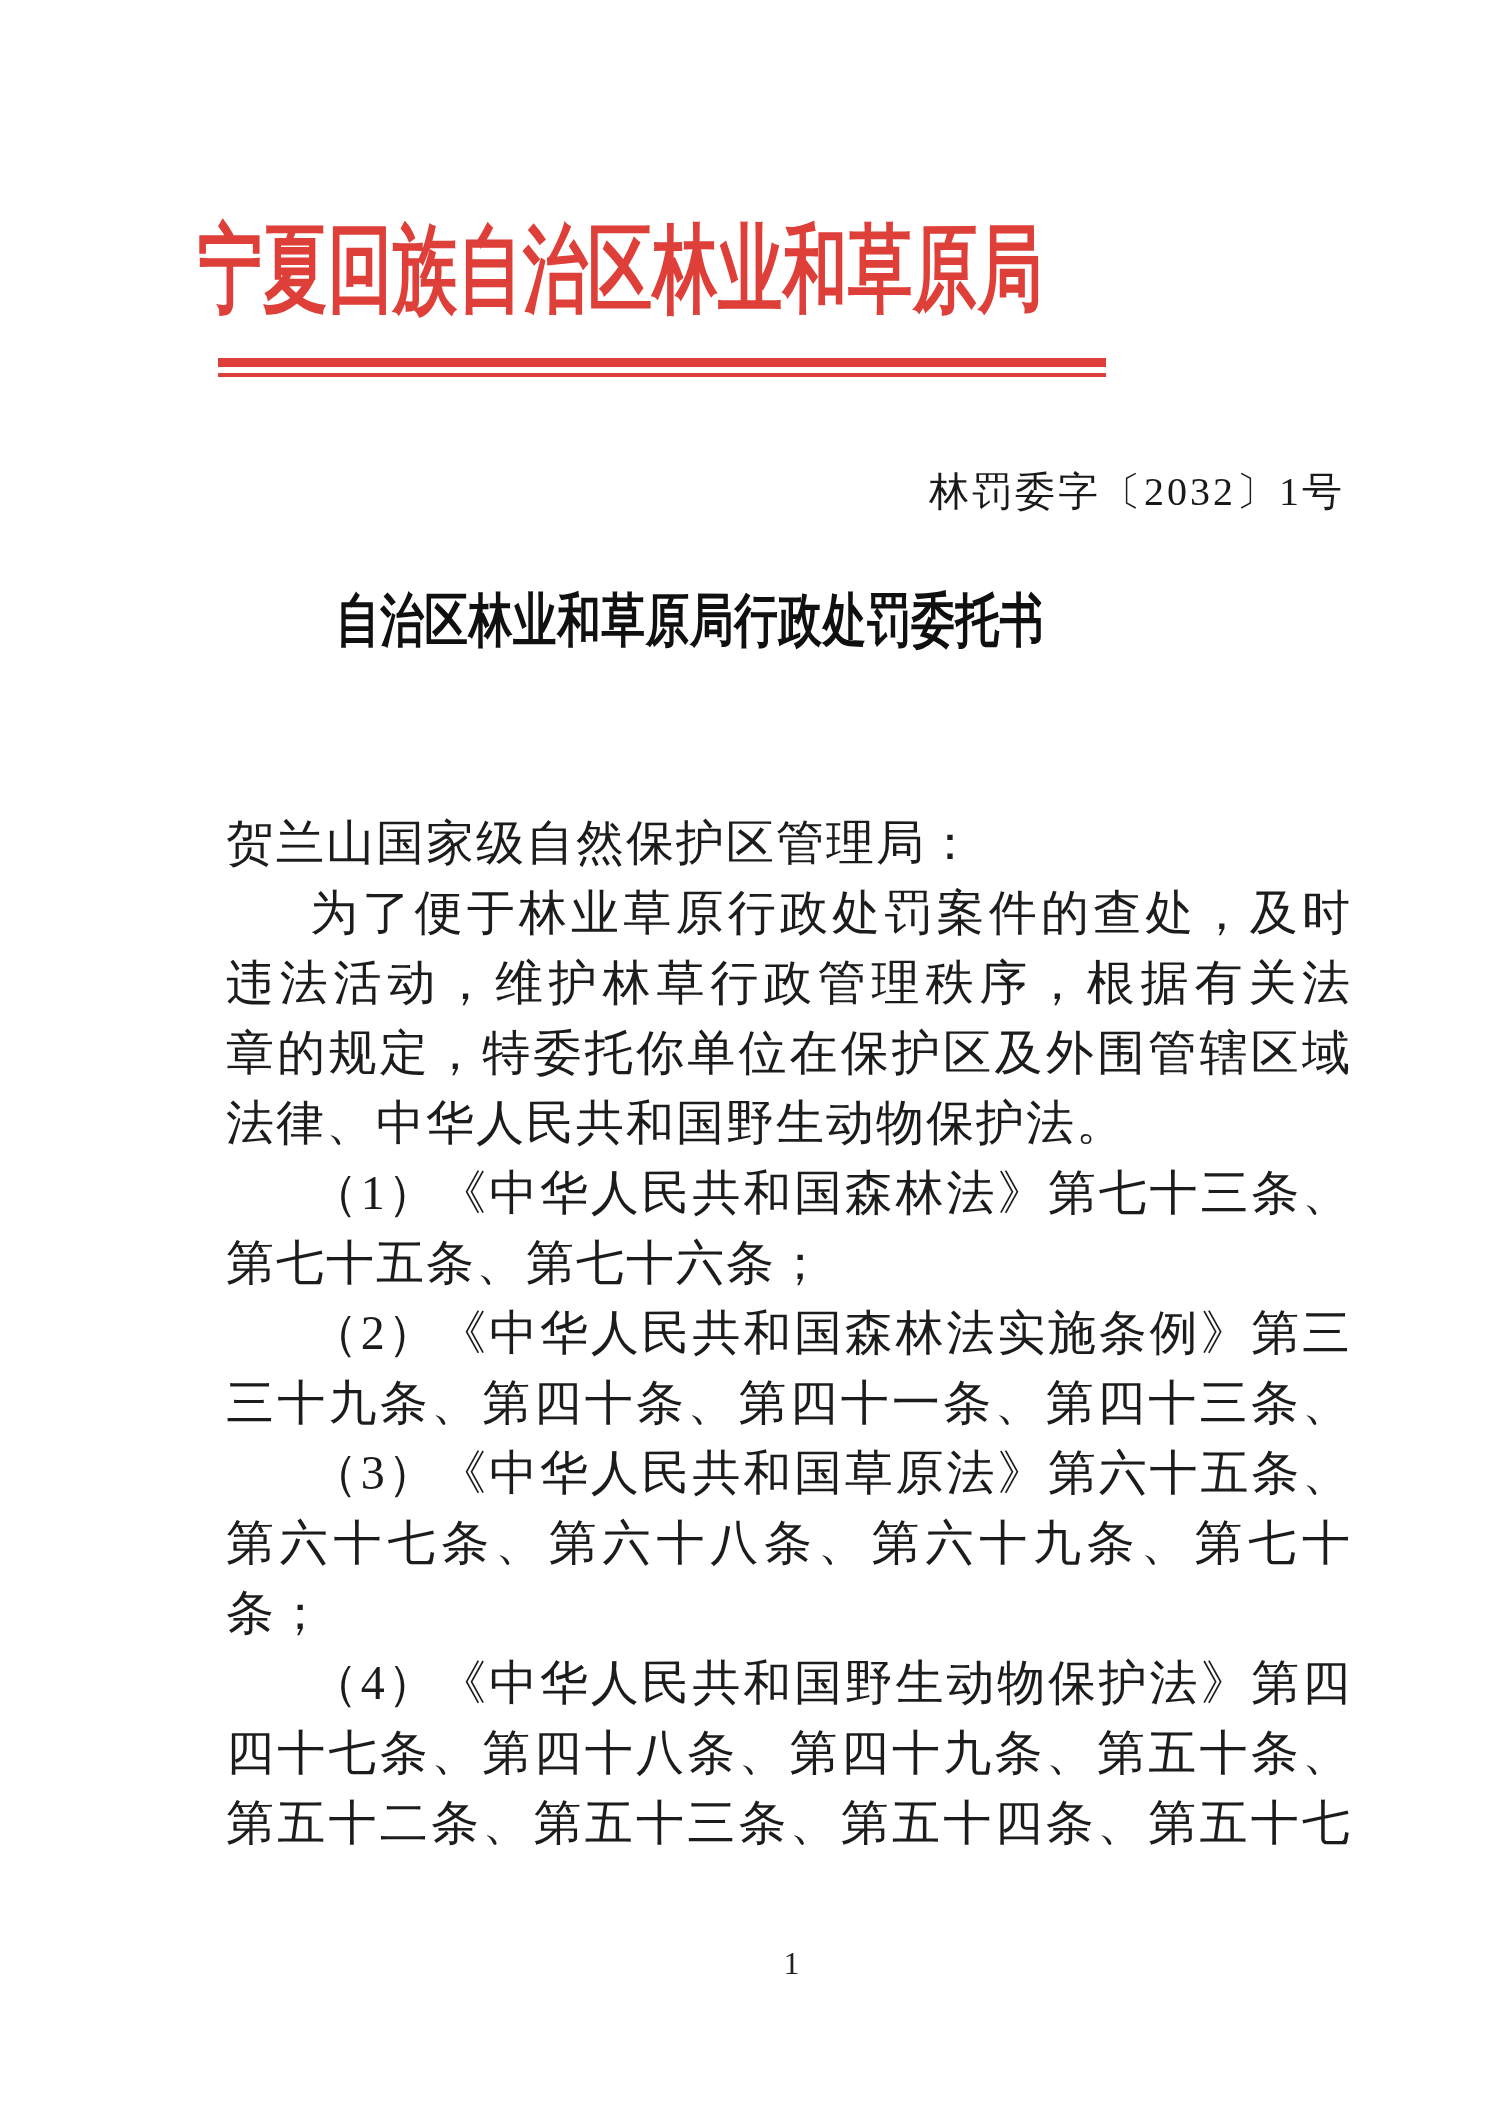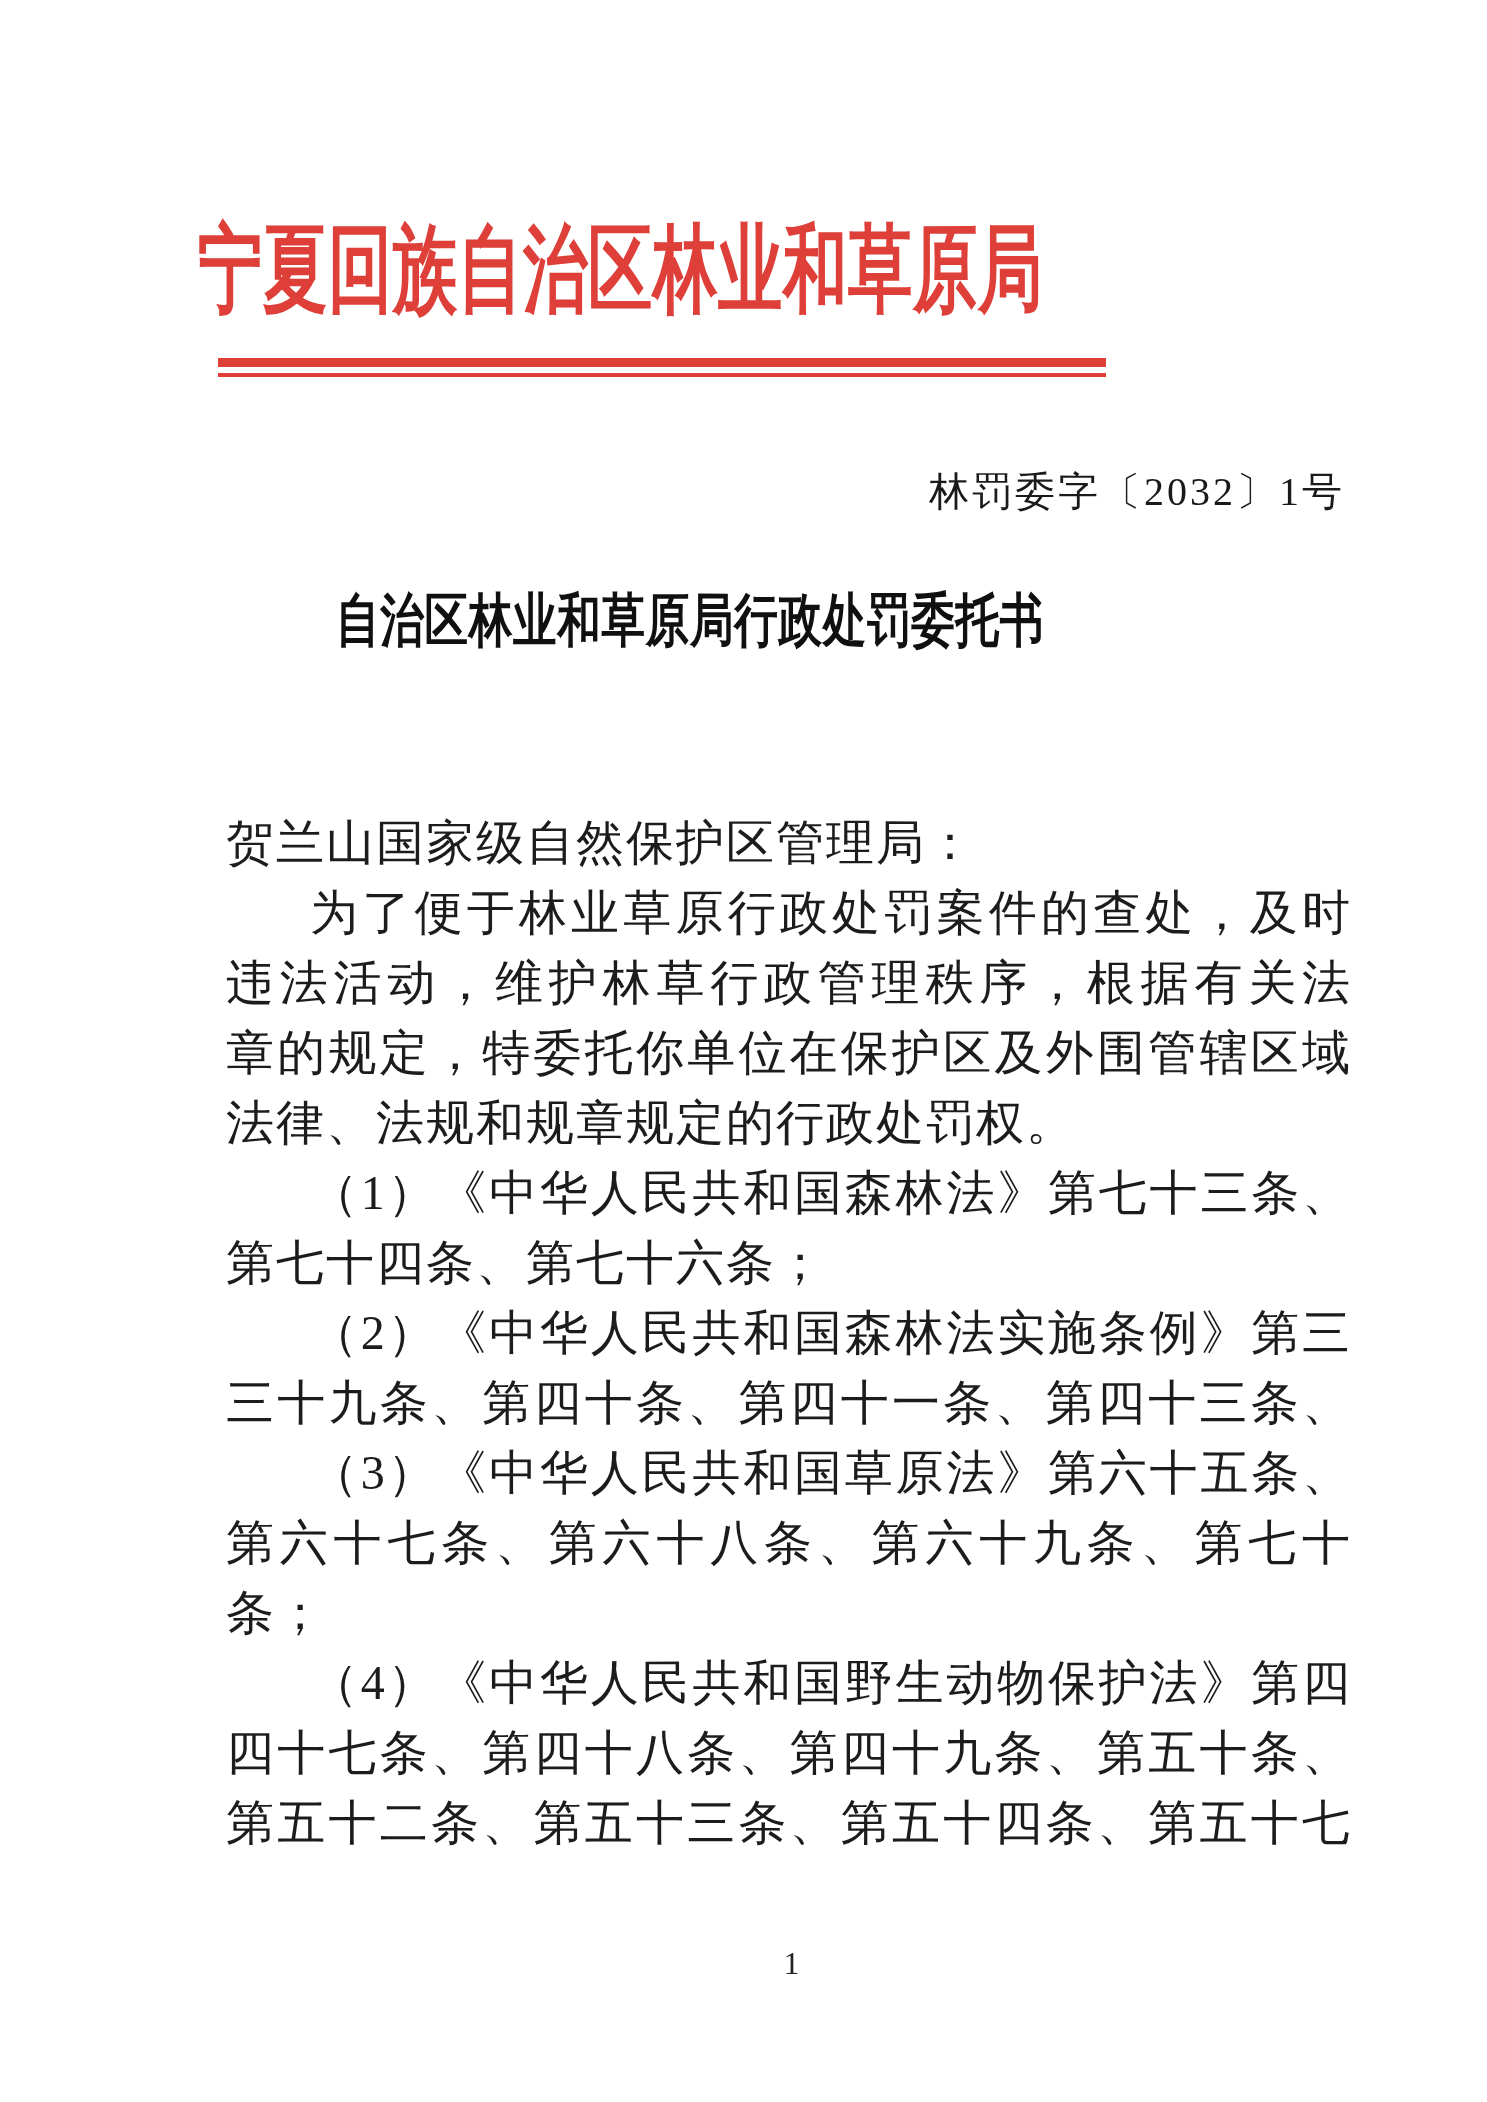--- a/index.html
+++ b/index.html
@@ -127,23 +127,23 @@
 
   <div class="doc-number">林罚委字〔2032〕1号</div>
 
   <h2 class="doc-title">自治区林业和草原局行政处罚委托书</h2>
 
   <div class="body-block">
     <div class="body-line">贺兰山国家级自然保护区管理局：</div>
     <div class="body-line fill indent">为了便于林业草原行政处罚案件的查处，及时有效地制止</div>
     <div class="body-line fill">违法活动，维护林草行政管理秩序，根据有关法律、法规和规</div>
     <div class="body-line fill">章的规定，特委托你单位在保护区及外围管辖区域内行使下列</div>
-    <div class="body-line">法律、法规和规章规定的行政处罚权。</div>
+    <div class="body-line">法律、中华人民共和国野生动物保护法。</div>
     <div class="body-line fill indent">（1）《中华人民共和国森林法》第七十三条、第七十四条、</div>
-    <div class="body-line">第七十四条、第七十六条；</div>
+    <div class="body-line">第七十五条、第七十六条；</div>
     <div class="body-line fill indent">（2）《中华人民共和国森林法实施条例》第三十八条、第</div>
     <div class="body-line fill">三十九条、第四十条、第四十一条、第四十三条、第四十四条、</div>
     <div class="body-line fill indent">（3）《中华人民共和国草原法》第六十五条、第六十六条、</div>
     <div class="body-line fill">第六十七条、第六十八条、第六十九条、第七十条、第七十一</div>
     <div class="body-line">条；</div>
     <div class="body-line fill indent">（4）《中华人民共和国野生动物保护法》第四十六条、第</div>
     <div class="body-line fill">四十七条、第四十八条、第四十九条、第五十条、第五十一条、</div>
     <div class="body-line fill">第五十二条、第五十三条、第五十四条、第五十七条、第五十</div>
   </div>
 

